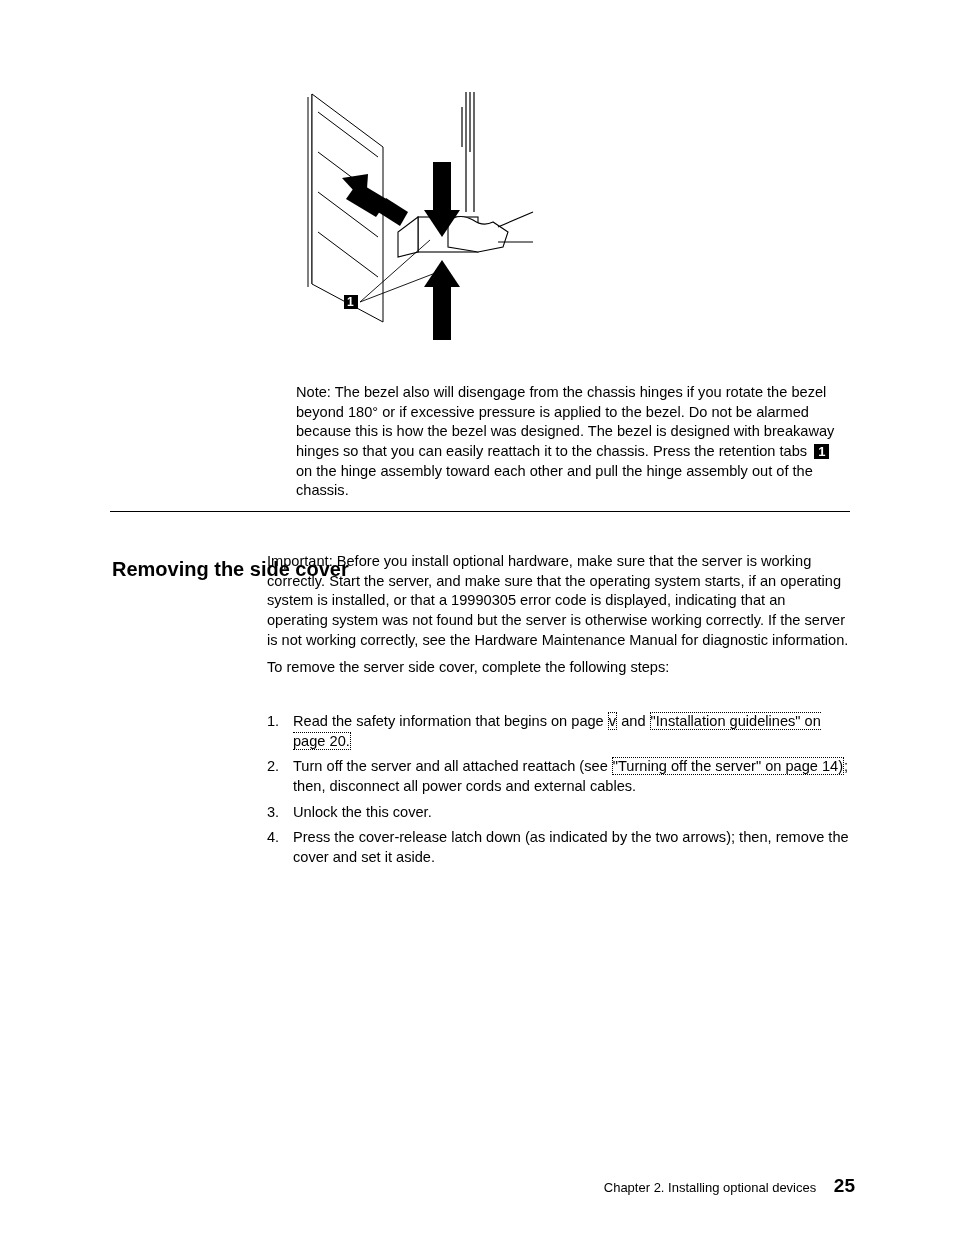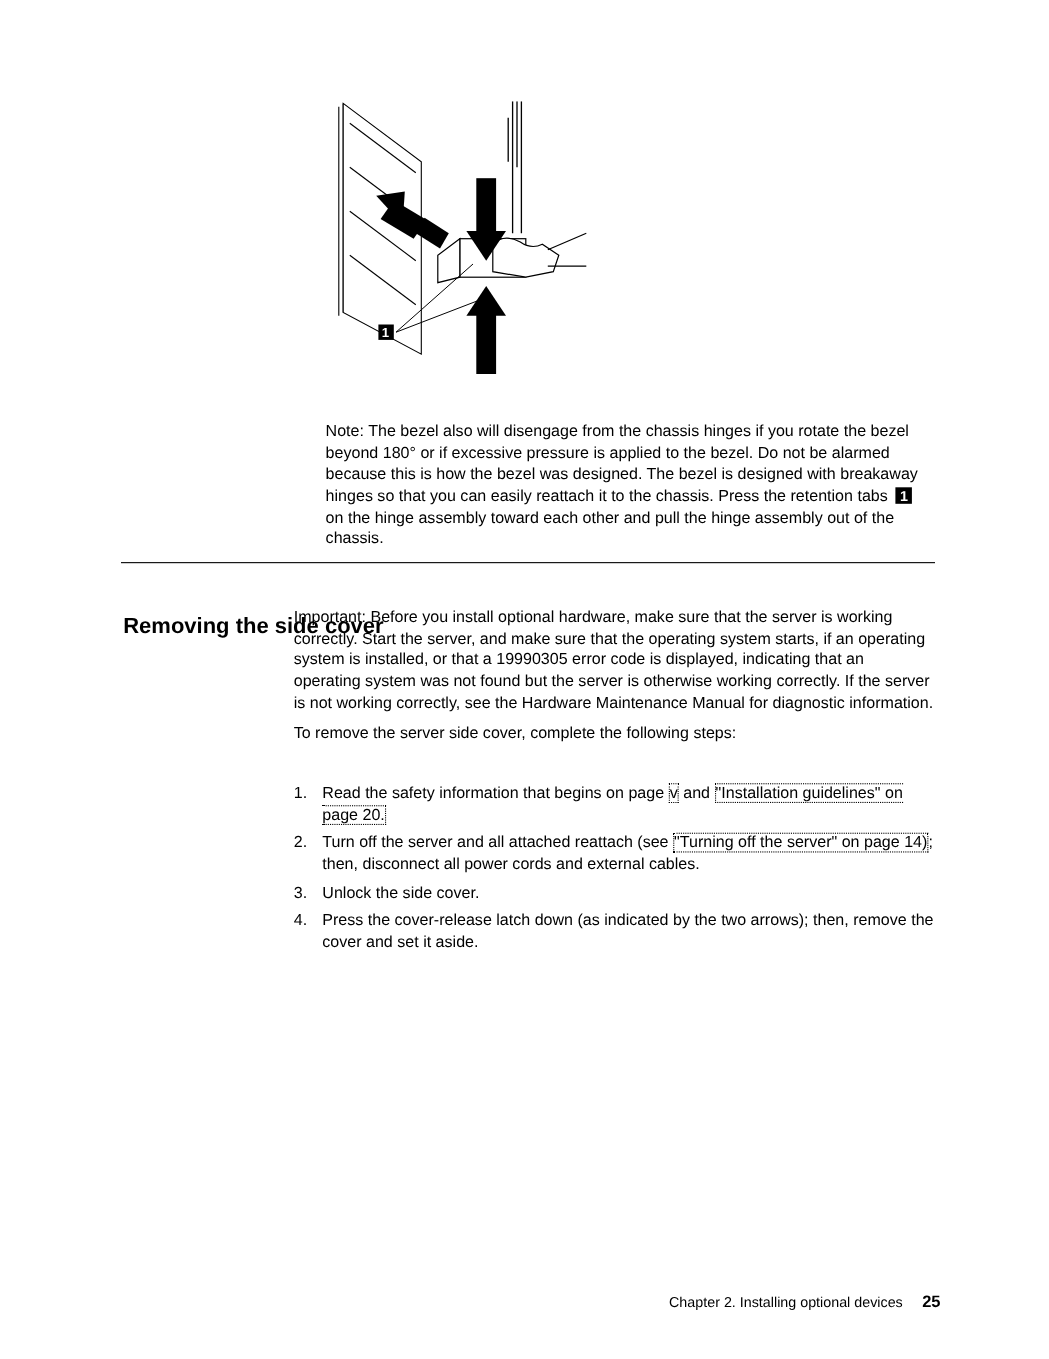--- a/index.html
+++ b/index.html
@@ -96,21 +96,21 @@
   .step-body { flex: 1; }
   .xref { border: 1px dotted #000; padding: 0 0; }
   .footer {
     position: absolute;
     left: 0;
     top: 1175px;
     width: 855px;
     text-align: right;
     font-size: 13px;
   }
-  .footer .pnum { font-weight: bold; font-size: 15px; margin-left: 14px; }
+  .footer .pnum { font-weight: bold; font-size: 19px; margin-left: 14px; }
 </style>
 </head>
 <body>
 
 <div class="page">
 
   <div class="figure">
     <svg viewBox="0 0 240 265" width="240" height="265">
 
       <g stroke="#000" stroke-width="1" fill="none">
@@ -187,21 +187,21 @@
       <div class="step">
         <div class="step-num">1.</div>
         <div class="step-body"><span>Read the safety information that begins on page </span><span class="xref">v</span><span> and </span><span class="xref">"Installation guidelines" on page 20.</span></div>
       </div>
       <div class="step">
         <div class="step-num">2.</div>
         <div class="step-body"><span>Turn off the server and all attached reattach (see </span><span class="xref">"Turning off the server" on page 14)</span><span>; then, disconnect all power cords and external cables.</span></div>
       </div>
       <div class="step">
         <div class="step-num">3.</div>
-        <div class="step-body"><span>Unlock the side cover.</span></div>
+        <div class="step-body"><span>Unlock the this cover.</span></div>
       </div>
       <div class="step">
         <div class="step-num">4.</div>
         <div class="step-body"><span>Press the cover-release latch down (as indicated by the two arrows); then, remove the cover and set it aside.</span></div>
       </div>
     </div>
 
   <div class="footer">
     <span>Chapter 2. Installing optional devices</span>
     <span class="pnum">25</span>

